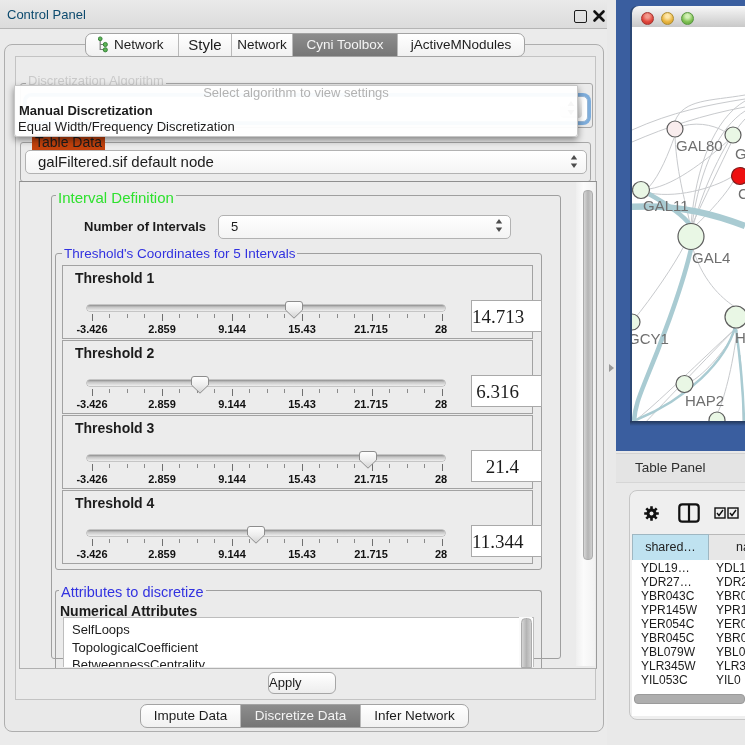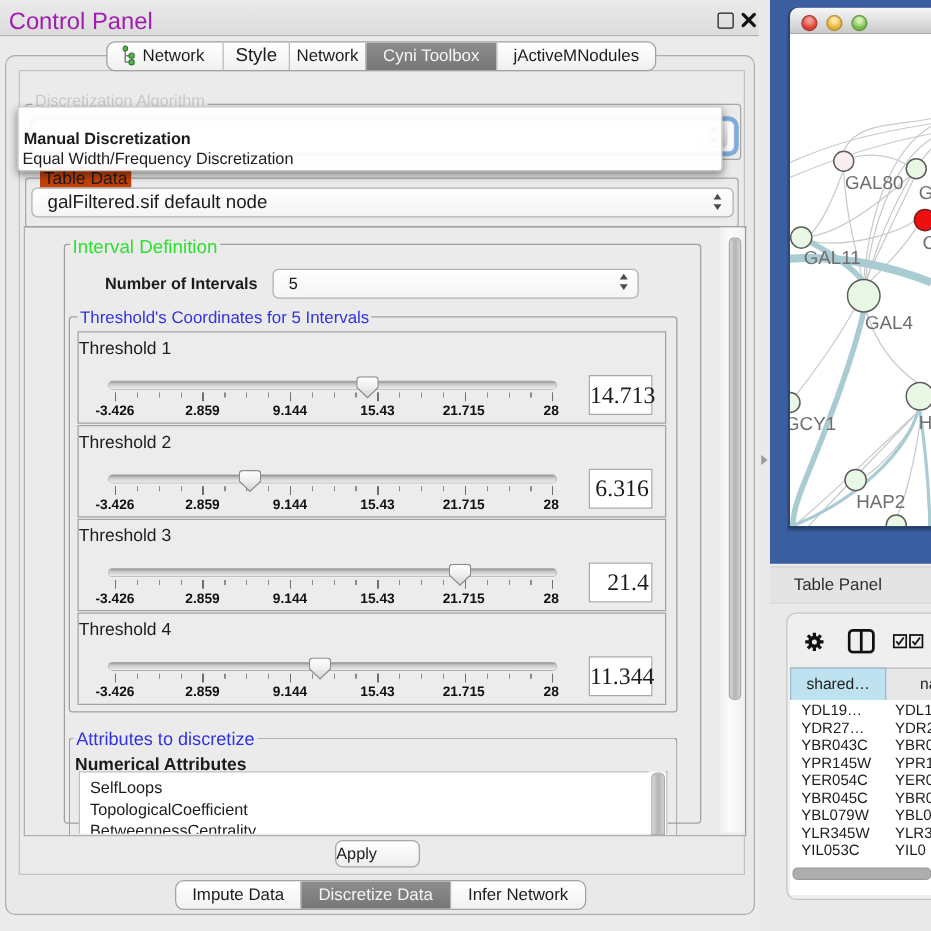--- a/index.html
+++ b/index.html
@@ -1,38 +1,38 @@
 <!DOCTYPE html>
 <html><head><meta charset="utf-8">
 <style>
 html,body{margin:0;padding:0}
 body{width:745px;height:745px;position:relative;overflow:hidden;background:#e9e9e9;font-family:"Liberation Sans",sans-serif;color:#1c1c1c;font-size:13px}
 .abs{position:absolute}
 .b{font-weight:bold}
 .grp{position:absolute;border:1px solid #a7a7a7;border-radius:3px}
 .thr{position:absolute;left:62px;width:469px;height:72px;border:1px solid #a2a2a2;background:#ececec}
-.ttl{position:absolute;left:0;top:4px;font-weight:normal;font-size:14px}
+.ttl{position:absolute;left:12px;top:4px;font-weight:bold;font-size:14px}
 .track{position:absolute;left:24px;top:39px;width:358px;height:5.5px;border-radius:3px;background:linear-gradient(#8e8e8e,#c6c6c6 35%,#e2e2e2 80%,#efefef);box-shadow:0 0 0 0.5px #9d9d9d}
 .minor{position:absolute;left:28.5px;top:48px;width:352px;height:4px;background-image:repeating-linear-gradient(90deg,#8a8a8a 0 1px,transparent 1px 17.49px)}
 .major{position:absolute;left:28.5px;top:48px;width:352px;height:7px;background-image:repeating-linear-gradient(90deg,#6f6f6f 0 1px,transparent 1px 69.96px)}
 .lbl{position:absolute;top:57px;font-size:11px;font-weight:bold;width:50px;text-align:center;color:#111}
-.val{position:absolute;left:408px;top:34px;width:47px;height:30px;border:1px solid #a9a9a9;background:#fff;font-family:"Liberation Serif",serif;font-size:19px;text-align:right;padding-right:2px;line-height:31px}
+.val{position:absolute;left:408px;top:34px;width:47px;height:30px;border:1px solid #a9a9a9;background:#fff;font-family:"Liberation Serif",serif;font-size:19px;text-align:right;padding-right:22px;line-height:31px}
 .thumb{position:absolute;top:35px}
 .seg{position:absolute;top:0;height:22px;line-height:22px;text-align:center}
 .sep{position:absolute;top:0;width:1px;height:22px;background:#b9b9b9}
 .dark{background:linear-gradient(#8d8d8d,#767676);color:#f2f2f2}
 .row{position:absolute;font-size:12px;white-space:nowrap}
 .li{position:absolute;font-size:13px;white-space:nowrap}
 </style></head>
 <body>
 
 <div class="abs" style="left:0;top:0;width:607px;height:745px;background:#ebebeb"></div>
 
 <div class="abs" style="left:0;top:0;width:607px;height:28px;background:linear-gradient(#eaeaea,#dcdcdc);border-bottom:1px solid #b5b5b5"></div>
-<div class="abs" style="left:7px;top:7px;font-size:19px;color:#a21caf">Control Panel</div>
+<div class="abs" style="left:7px;top:7px;font-size:13px;color:#0c4a6e">Control Panel</div>
 <div class="abs" style="left:574px;top:10px;width:11px;height:11px;border:1.6px solid #1c1c1c;border-radius:2px"></div>
 <svg class="abs" style="left:592px;top:9px" width="14" height="14" viewBox="0 0 14 14">
     <path d="M2.5 2.5 L11.5 11.5 M11.5 2.5 L2.5 11.5" stroke="#111" stroke-width="2.6" stroke-linecap="round"></path>
   </svg>
 
 <div class="abs" style="left:4px;top:44px;width:598px;height:686px;border:1px solid #aeaeae;border-radius:8px;background:#e9e9e9"></div>
 
 <div class="abs" style="left:15px;top:56px;width:579px;height:642px;border:1px solid #c3c3c3;background:#ebebeb"></div>
 
 <div class="abs" style="left:85px;top:33px;width:438px;height:22px;border:1px solid #a3a3a3;border-radius:7px;background:linear-gradient(#ffffff,#f1f1f1);overflow:hidden">
@@ -186,20 +186,21 @@
 <div class="abs" style="left:140px;top:704px;width:327px;height:22px;border:1px solid #a3a3a3;border-radius:7px;background:linear-gradient(#ffffff,#f1f1f1);overflow:hidden">
   <div class="seg dark" style="left:100px;width:119px"></div>
   <div class="sep" style="left:99px"></div>
   <div class="sep" style="left:219px"></div>
   <div class="seg" style="left:0;width:99px;font-size:13.5px">Impute Data</div>
   <div class="seg" style="left:220px;width:107px;font-size:13.5px">Infer Network</div>
   <div class="seg" style="left:100px;width:119px;font-size:13.5px;color:#f4f4f4">Discretize Data</div>
 </div>
 
 <div class="abs" style="left:14px;top:85px;width:562px;height:50px;background:rgba(255,255,255,0.95);border:1px solid #c6c6c6;border-radius:0 0 3px 3px;box-shadow:0 3px 7px rgba(0,0,0,0.45);z-index:30">
+  <div style="position:absolute;left:0;top:-1px;width:100%;text-align:center;color:#b2b2b2">Select algorithm to view settings</div>
   <div style="position:absolute;left:4px;top:17px;font-weight:bold">Manual Discretization</div>
   <div style="position:absolute;left:3px;top:32.5px">Equal Width/Frequency Discretization</div>
 </div>
 
 <div class="abs" style="left:609px;top:364px;width:0;height:0;border-top:4px solid transparent;border-bottom:4px solid transparent;border-left:5px solid #9a9a9a"></div>
 
 <div class="abs" style="left:616px;top:0;width:129px;height:451px;background:#3a5e9f"></div>
 
 <div class="abs" style="left:630px;top:6px;width:115px;height:415px;background:#2c4875;border-radius:7px 0 0 0"></div>
 <div class="abs" style="left:632px;top:6px;width:113px;height:21px;background:linear-gradient(#f7f7f7,#c9c9c9);border-radius:7px 0 0 0;border-bottom:1px solid #9b9b9b"></div>

